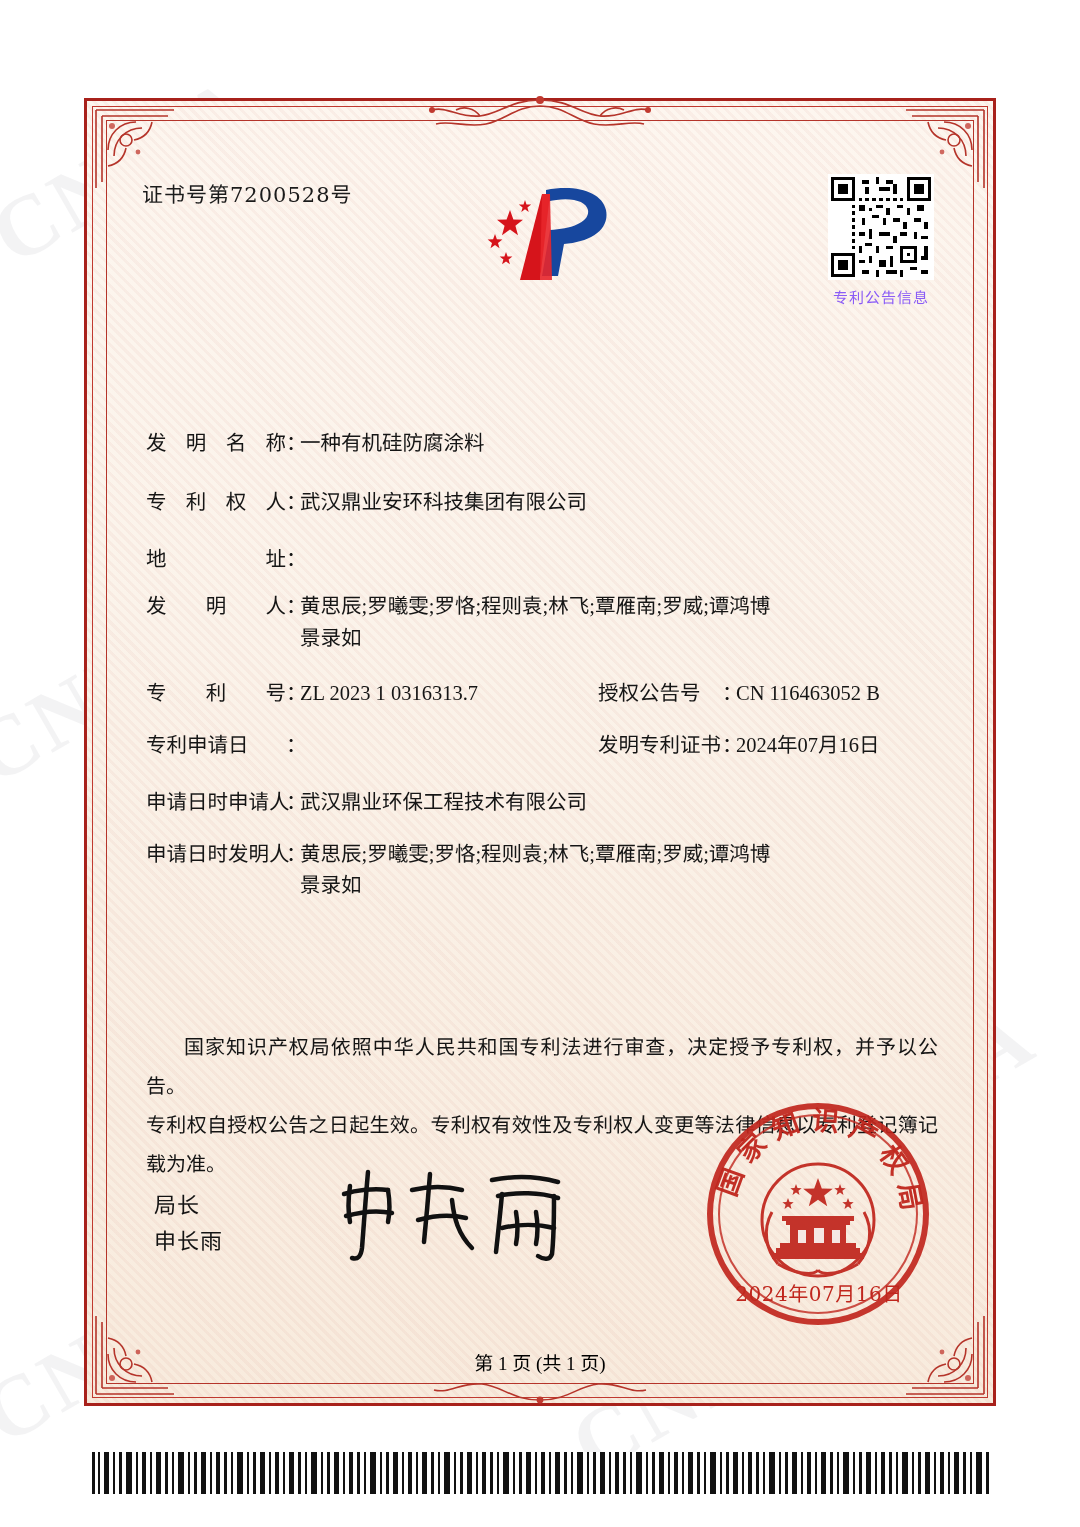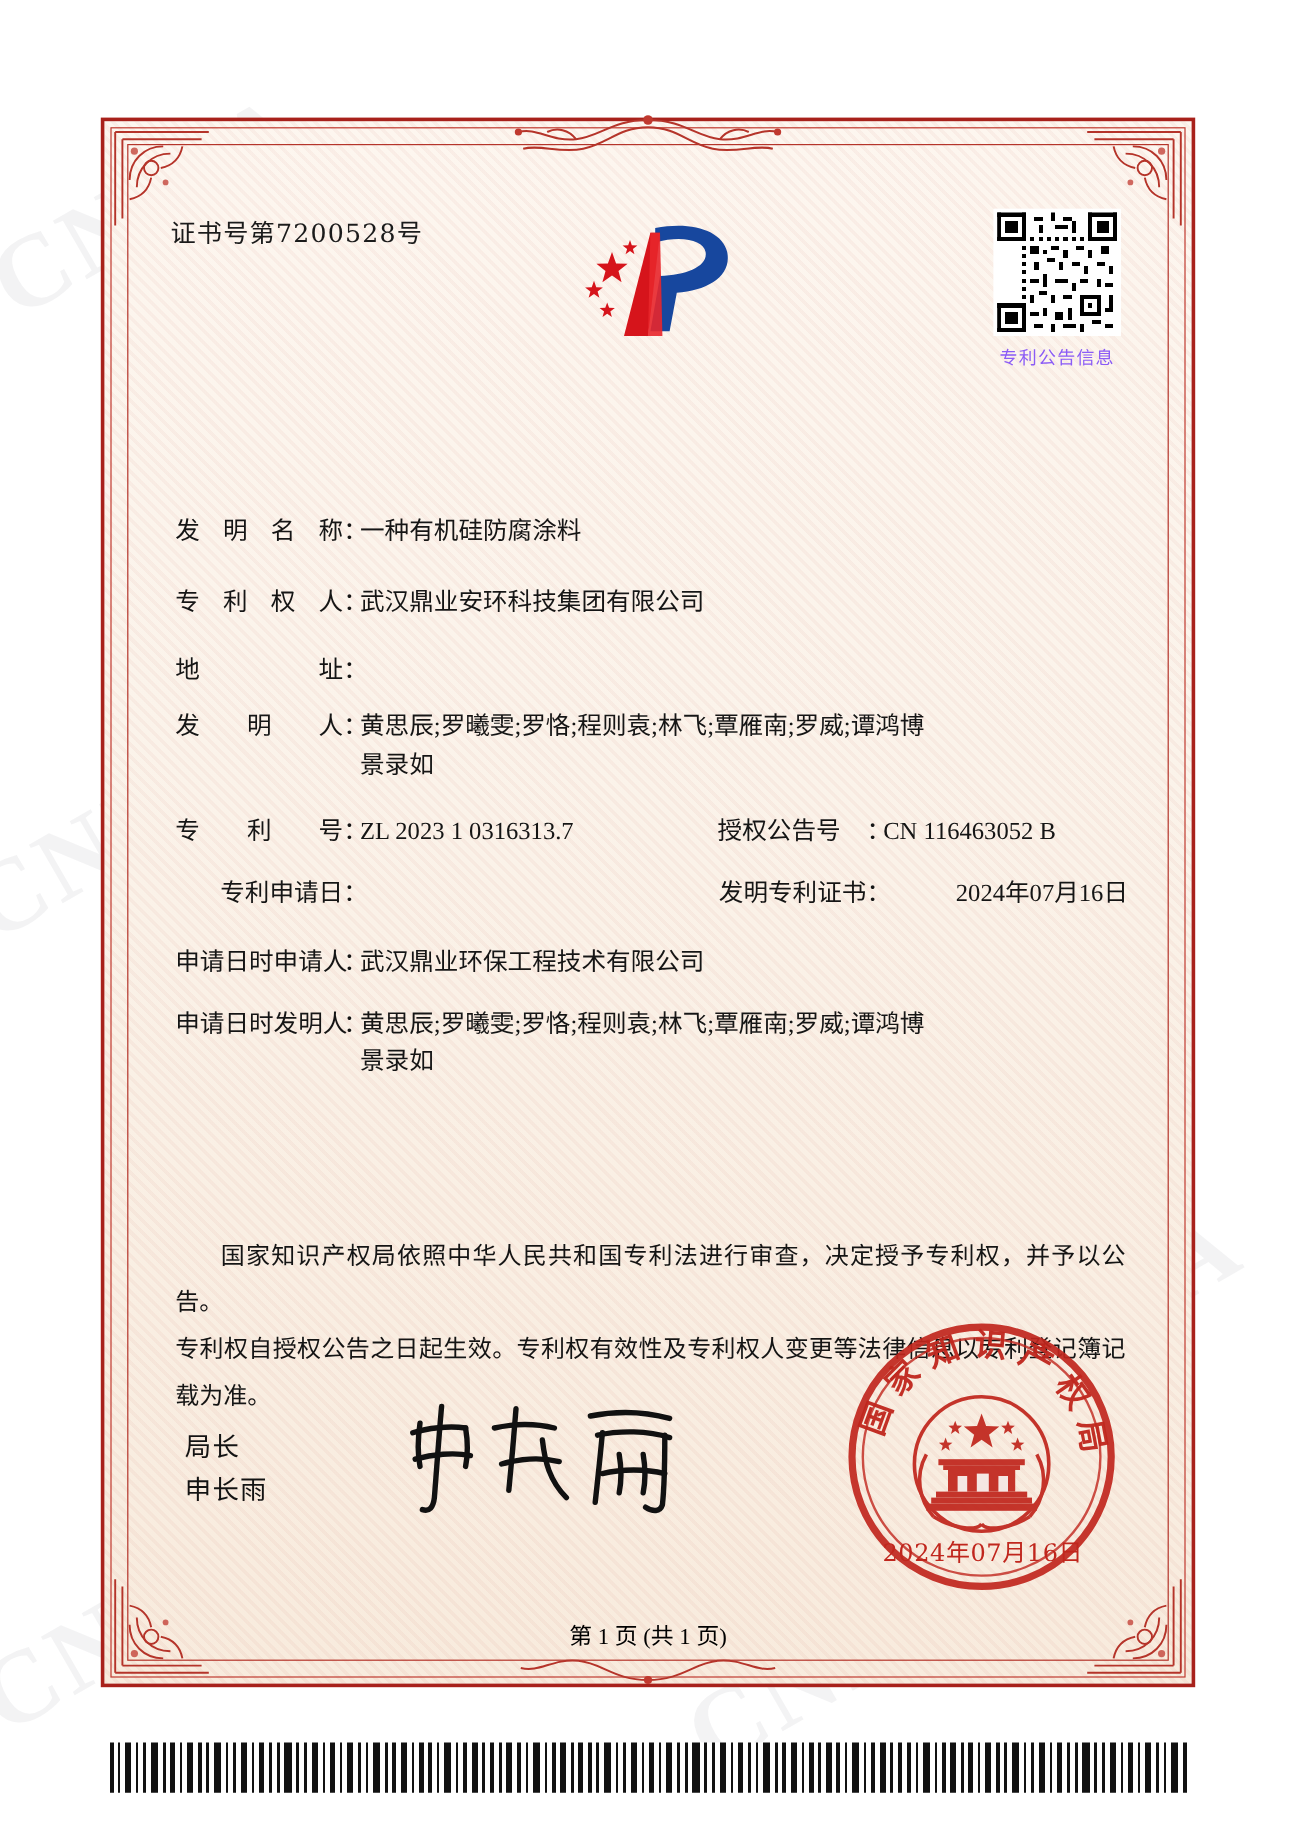--- a/index.html
+++ b/index.html
@@ -583,21 +583,21 @@
           <div class="colon">：</div>
           <div class="value">ZL 2023 1 0316313.7</div>
         </div>
         <div class="col-right">
           <div class="label">授权公告号</div>
           <div class="colon">：</div>
           <div class="value">CN 116463052 B</div>
         </div>
       </div>
 
-      <div class="row two-col" style="text-align:right;">
+      <div class="row two-col" style="">
         <div class="col-left">
           <div class="label">专利申请日</div>
           <div class="colon">：</div>
         </div>
         <div class="col-right">
           <div class="label">发明专利证书</div>
           <div class="colon">：</div>
           <div class="value">2024年07月16日</div>
         </div>
       </div>

